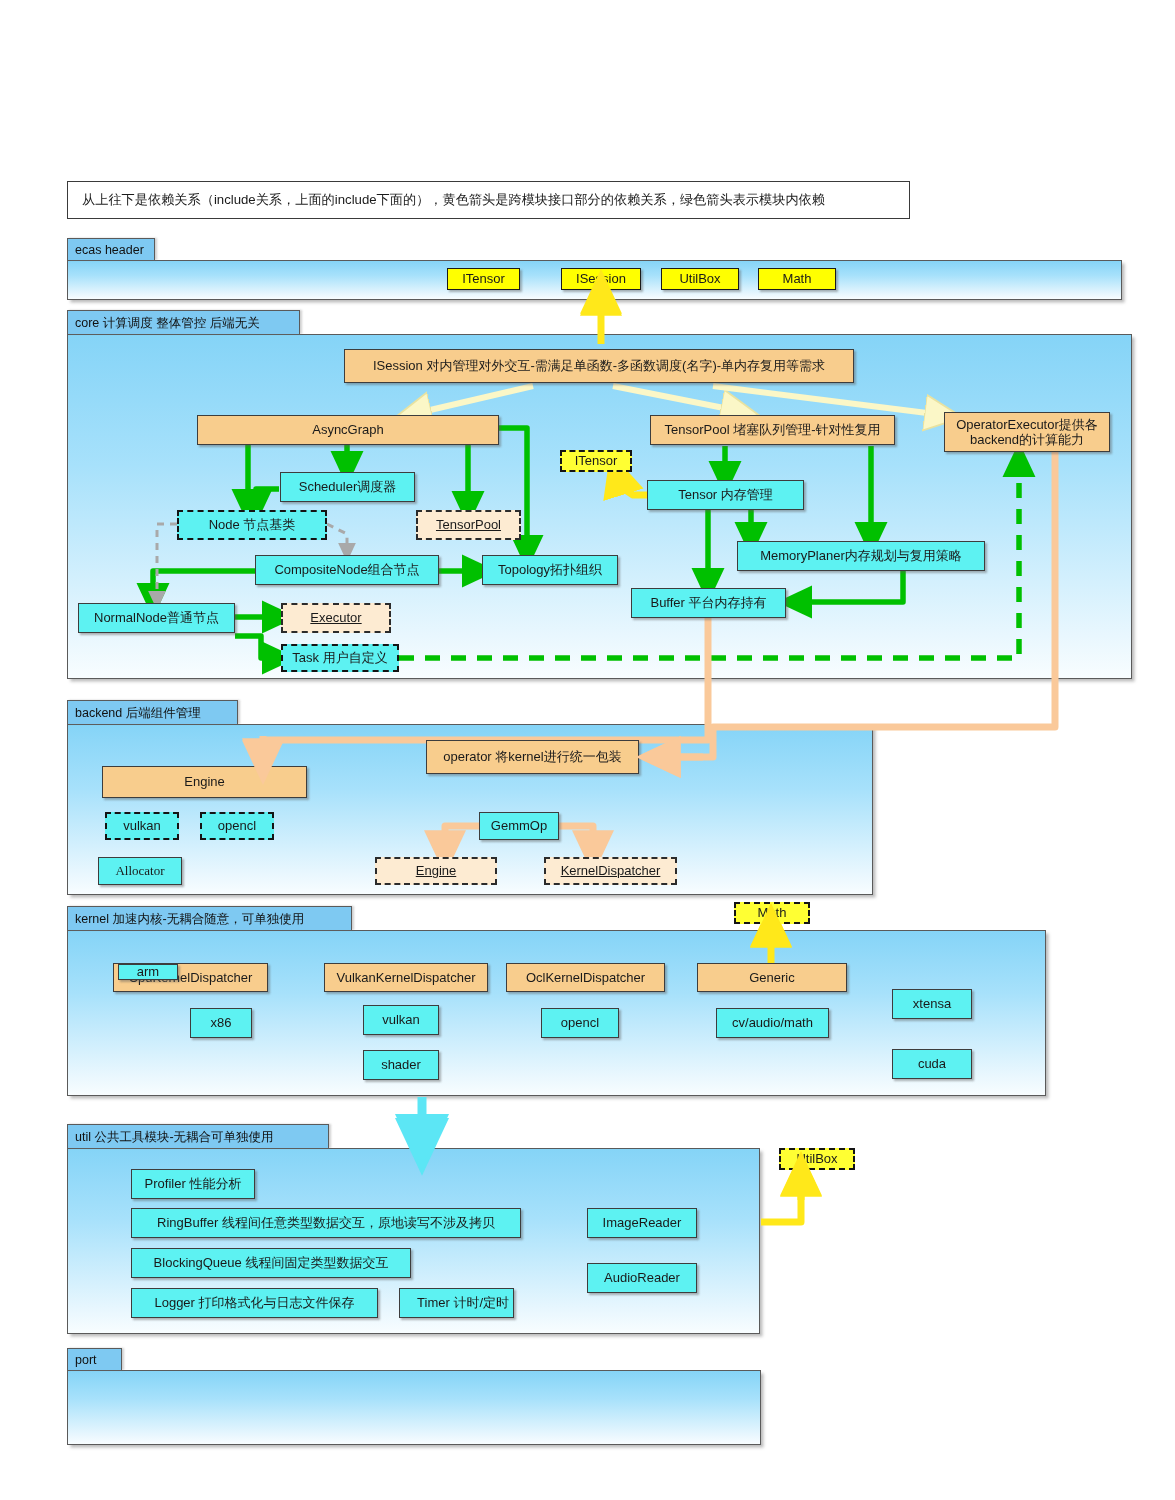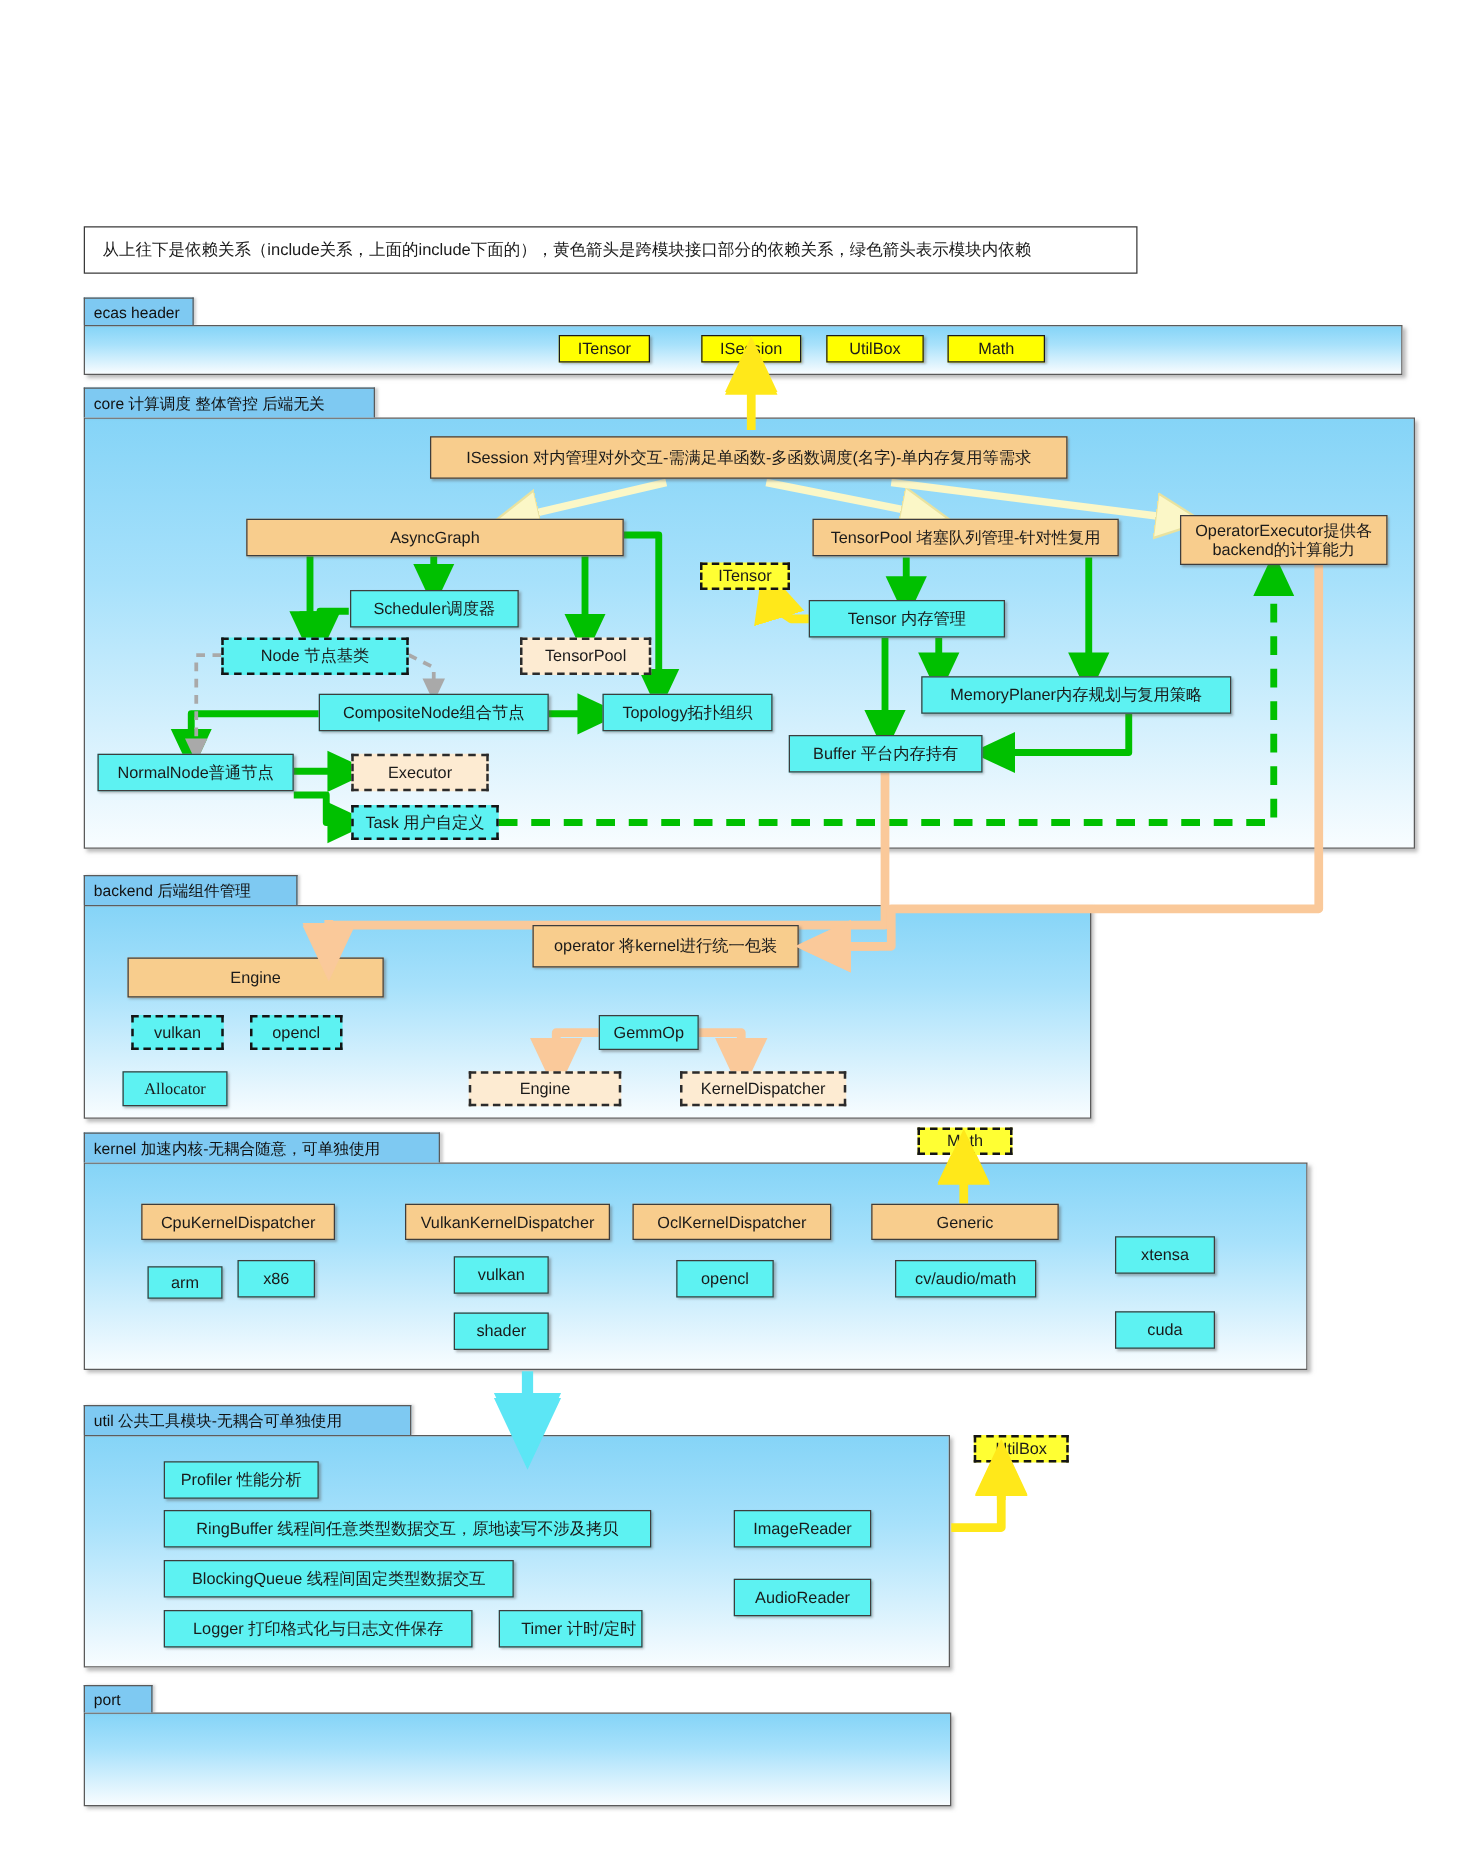--- a/index.html
+++ b/index.html
@@ -15,21 +15,21 @@
   .node{position:absolute;box-sizing:border-box;display:flex;align-items:center;
         justify-content:center;text-align:center;line-height:1.18;
         font-size:13px;z-index:5;}
   .node span{display:block;padding:0 4px;}
 
   
   .bx-orange{background:#f8cd8d;border:1.4px solid #3d3d3d;box-shadow:1.5px 1.5px 2px rgba(90,90,90,.45);}
   .bx-cyan{background:#5df2f2;border:1.4px solid #3d3d3d;box-shadow:1.5px 1.5px 2px rgba(90,90,90,.45);}
   .bx-yellow{background:#ffff00;border:1.6px solid #1a1a1a;box-shadow:1.5px 1.5px 2px rgba(90,90,90,.45);}
   .bx-yellow-dash{background:#ffff33;border:2px dashed #141414;}
-  .bx-cream-dash{background:#fdebd2;border:2px dashed #2b2b2b;}
+  .bx-cream-dash{background:#fdebd2;border:2px dashed #2b2b2b;text-decoration:underline;}
   .bx-cyan-dash{background:#5df2f2;border:2px dashed #141414;}
 
   
   .pkg{position:absolute;box-sizing:border-box;
        border:1.5px solid #5a5a5a;
        background:linear-gradient(to bottom,#85d4f7 0%,#a7e1fb 38%,#e9f7fe 88%,#f8fdff 100%);
        box-shadow:2.5px 2.5px 3px rgba(120,120,120,.5);
        z-index:1;}
   .pkg-tab{position:absolute;box-sizing:border-box;
        border:1.5px solid #5a5a5a;border-bottom:none;
@@ -282,21 +282,21 @@
   <div class="node bx-orange" style="left:311px;top:963px;width:164px;height:29px;">
     <span>VulkanKernelDispatcher</span>
   </div>
   <div class="node bx-orange" style="left:493px;top:963px;width:159px;height:29px;">
     <span>OclKernelDispatcher</span>
   </div>
   <div class="node bx-orange" style="left:684px;top:963px;width:150px;height:29px;">
     <span>Generic</span>
   </div>
 
-  <div class="node bx-cyan" style="left:105px;top:1013px;width:60px;height:26px;">
+  <div class="node bx-cyan" style="left:105px;top:964px;width:60px;height:16px;">
     <span>arm</span>
   </div>
   <div class="node bx-cyan" style="left:177px;top:1008px;width:62px;height:30px;">
     <span>x86</span>
   </div>
   <div class="node bx-cyan" style="left:350px;top:1005px;width:76px;height:30px;">
     <span>vulkan</span>
   </div>
   <div class="node bx-cyan" style="left:528px;top:1008px;width:78px;height:30px;">
     <span>opencl</span>

